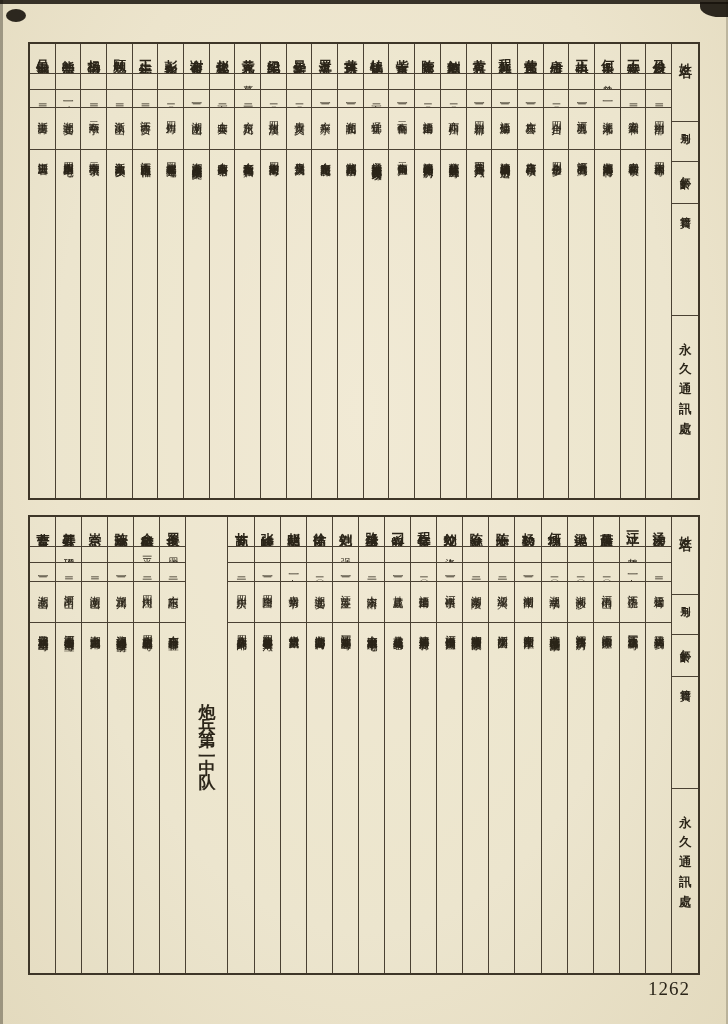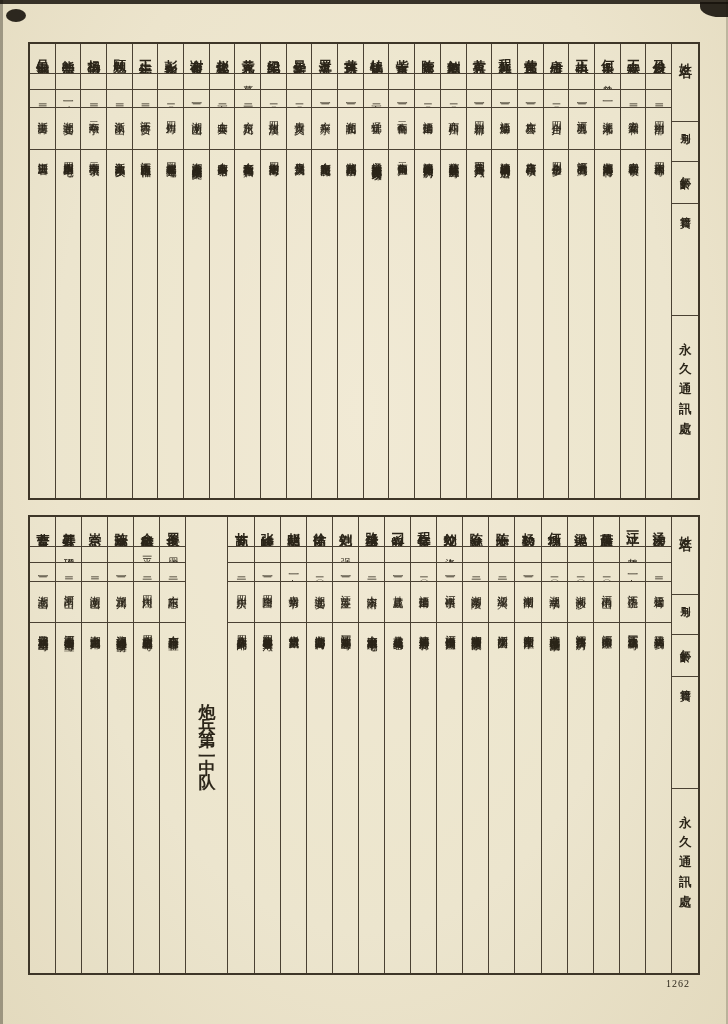--- a/index.html
+++ b/index.html
@@ -44,21 +44,21 @@
 
   .hdr .vt { font-weight: 700; }
   .header-col .name-cell { padding-top: 9px; }
   .addr-hdr { align-items: flex-start; padding-top: 16px; }
   .addr-hdr .vt { height: auto; font-size: 12.5px; letter-spacing: 20px; font-weight: 700; }
 
   .divider-col .vt { padding-top: 172px; font-size: 17px; font-weight: 700; letter-spacing: 14px; }
 
   .page-number {
     position: absolute; top: 978px; right: 38px;
-    font-size: 10px; letter-spacing: 1px; color: #2b2519; font-family: Liberation Serif, serif;
+    font-size: 19px; letter-spacing: 1px; color: #2b2519; font-family: Liberation Serif, serif;
   }
 
   .artifact { position: absolute; background: #17130c; }
   .a-topbar   { top: 0; left: 0; width: 728px; height: 4px; opacity: 0.85; }
   .a-topleft  { top: 9px; left: 6px; width: 20px; height: 13px; border-radius: 50%; opacity: 0.9; }
   .a-topright { top: 2px; right: 0; width: 28px; height: 15px; border-radius: 0 0 0 70%; opacity: 0.9; }
   .a-leftedge { top: 0; left: 0; width: 3px; height: 1024px; opacity: 0.35; }
   .a-rightedge{ top: 0; right: 0; width: 2px; height: 1024px; opacity: 0.2; }
 </style>
 </head>

